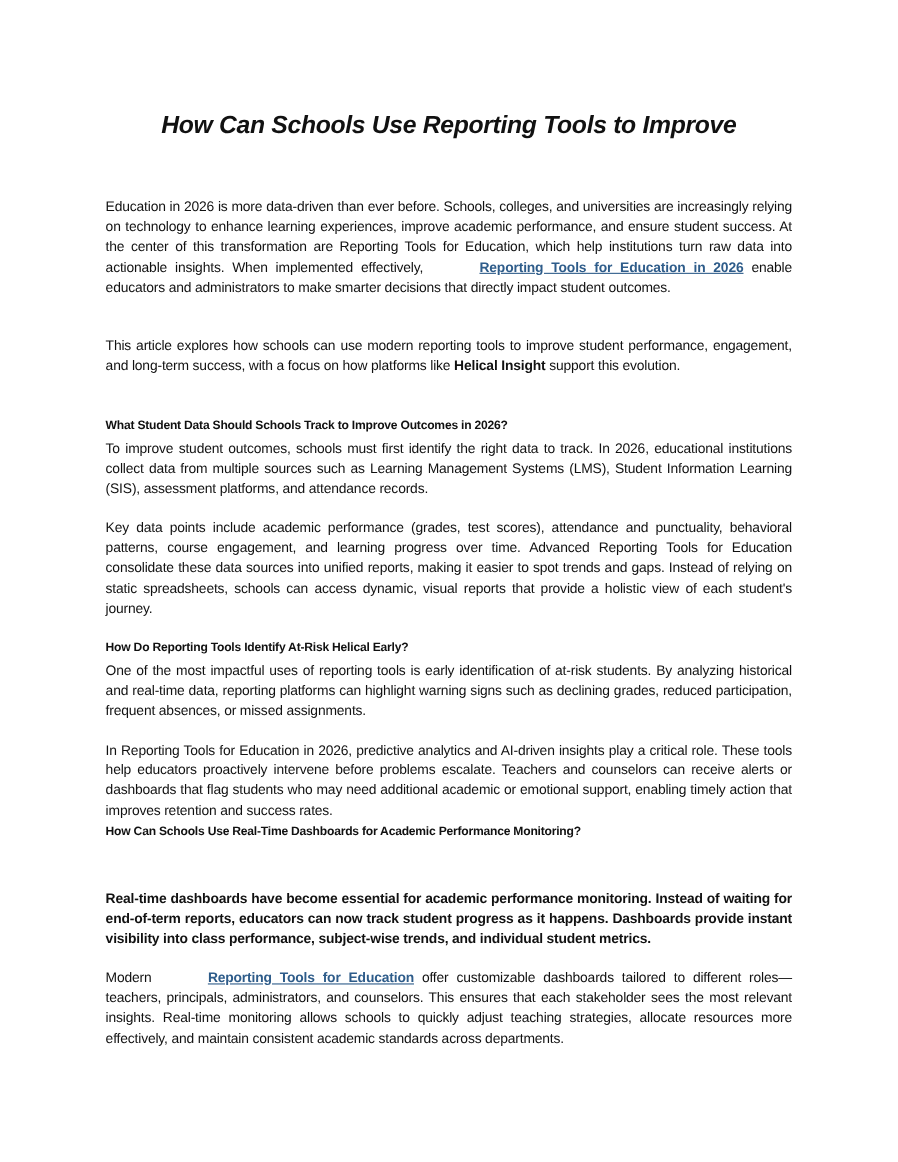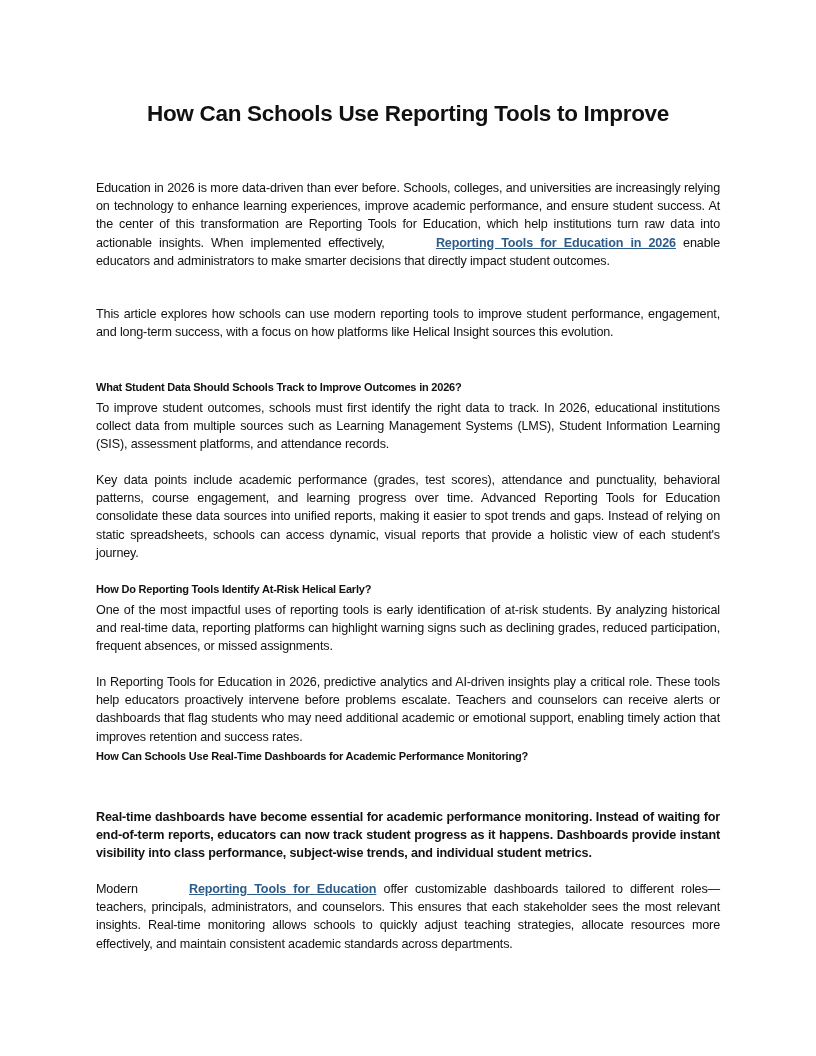--- a/index.html
+++ b/index.html
@@ -25,20 +25,21 @@
       position: absolute;
       left: 0;
       top: 98px;
       width: 624px;
       text-align: center;
       font-size: 22.5px;
       font-weight: bold;
       line-height: 31px;
       letter-spacing: -0.3px;
       margin: 0;
+      font-style: italic;
     }
     .para {
       position: absolute;
       left: 0;
       width: 624px;
       font-size: 12.6px;
       line-height: 18.2px;
       text-align: justify;
       margin: 0;
       letter-spacing: -0.15px;
@@ -56,34 +57,34 @@
     }
     .heading.two-line {
       text-align-last: left;
     }
     a.link {
       color: #2e5c8a;
       font-weight: bold;
       text-decoration: underline;
       margin-left: 44px;
     }
-    strong { font-weight: normal; }
+    strong { font-weight: bold; }
   </style>
 </head>
 <body>
 
 <div class="page">
 
   <h1 class="title">
     <span>How Can Schools Use Reporting Tools to Improve</span><br>
   </h1>
 
   <p class="para" style="top:179px;"><span>Education in 2026 is more data-driven than ever before. Schools, colleges, and universities are increasingly relying on technology to enhance learning experiences, improve academic performance, and ensure student success. At the center of this transformation are Reporting Tools for Education, which help institutions turn raw data into actionable insights. When implemented effectively, </span><a class="link" href="#">Reporting Tools for Education in 2026</a><span> enable educators and administrators to make smarter decisions that directly impact student outcomes.</span></p>
 
-  <p class="para" style="top:305px;"><span>This article explores how schools can use modern reporting tools to improve student performance, engagement, and long-term success, with a focus on how platforms like </span><strong>Helical Insight</strong><span> sources this evolution.</span></p>
+  <p class="para" style="top:305px;"><span>This article explores how schools can use modern reporting tools to improve student performance, engagement, and long-term success, with a focus on how platforms like </span><strong>Helical Insight</strong><span> support this evolution.</span></p>
 
   <h2 class="heading" style="top:377px;">What Student Data Should Schools Track to Improve Outcomes in 2026?</h2>
   <p class="para" style="top:399px;">To improve student outcomes, schools must first identify the right data to track. In 2026, educational institutions collect data from multiple sources such as Learning Management Systems (LMS), Student Information Learning (SIS), assessment platforms, and attendance records.</p>
   <p class="para" style="top:471px;">Key data points include academic performance (grades, test scores), attendance and punctuality, behavioral patterns, course engagement, and learning progress over time. Advanced Reporting Tools for Education consolidate these data sources into unified reports, making it easier to spot trends and gaps. Instead of relying on static spreadsheets, schools can access dynamic, visual reports that provide a holistic view of each student's journey.</p>
 
   <h2 class="heading" style="top:579px;">How Do Reporting Tools Identify At-Risk Helical Early?</h2>
   <p class="para" style="top:601px;">One of the most impactful uses of reporting tools is early identification of at-risk students. By analyzing historical and real-time data, reporting platforms can highlight warning signs such as declining grades, reduced participation, frequent absences, or missed assignments.</p>
   <p class="para" style="top:673px;">In Reporting Tools for Education in 2026, predictive analytics and AI-driven insights play a critical role. These tools help educators proactively intervene before problems escalate. Teachers and counselors can receive alerts or dashboards that flag students who may need additional academic or emotional support, enabling timely action that improves retention and success rates.</p>
 
   <h2 class="heading two-line" style="top:746px;">How Can Schools Use Real-Time Dashboards for Academic Performance Monitoring?</h2>

